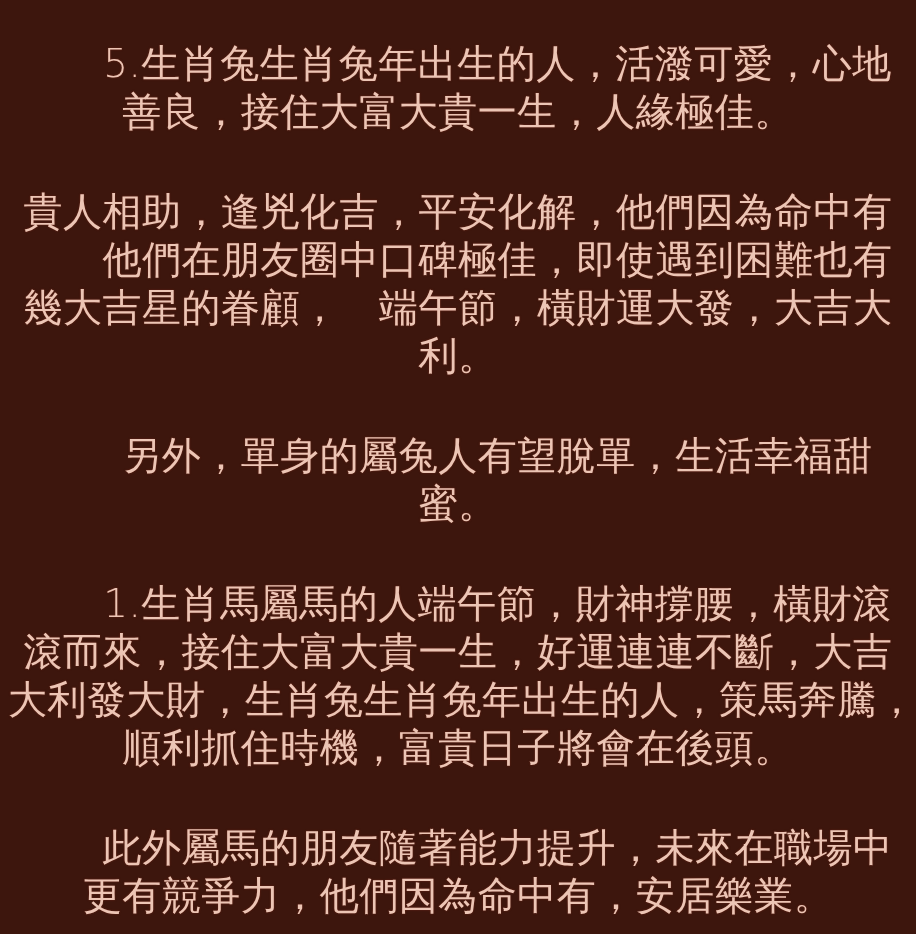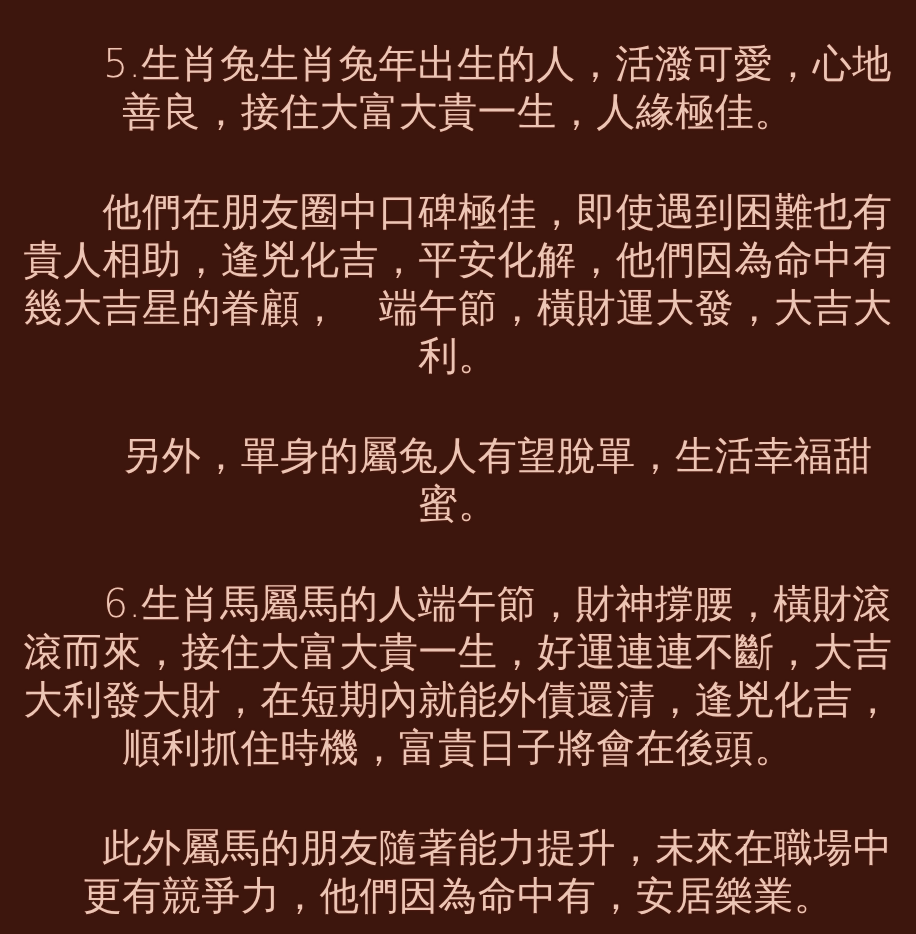--- a/index.html
+++ b/index.html
@@ -42,35 +42,35 @@
 <body style="background: rgb(61, 22, 13);">
 
 <main class="article" style="color: rgb(236, 197, 181);">
 
   <p class="para">
     <span class="line">　　5.生肖兔生肖兔年出生的人，活潑可愛，心地</span>
     <span class="line">善良，接住大富大貴一生，人緣極佳。</span>
   </p>
 
   <p class="para">
+    <span class="line">貴人相助，逢兇化吉，平安化解，他們因為命中有</span>
     <span class="line">　　他們在朋友圈中口碑極佳，即使遇到困難也有</span>
-    <span class="line">貴人相助，逢兇化吉，平安化解，他們因為命中有</span>
     <span class="line">幾大吉星的眷顧，　端午節，橫財運大發，大吉大</span>
     <span class="line">利。</span>
   </p>
 
   <p class="para">
     <span class="line">　　另外，單身的屬兔人有望脫單，生活幸福甜</span>
     <span class="line">蜜。</span>
   </p>
 
   <p class="para">
-    <span class="line">　　6.生肖馬屬馬的人端午節，財神撐腰，橫財滾</span>
+    <span class="line">　　1.生肖馬屬馬的人端午節，財神撐腰，橫財滾</span>
     <span class="line">滾而來，接住大富大貴一生，好運連連不斷，大吉</span>
-    <span class="line">大利發大財，在短期內就能外債還清，逢兇化吉，</span>
+    <span class="line">大利發大財，生肖兔生肖兔年出生的人，策馬奔騰，</span>
     <span class="line">順利抓住時機，富貴日子將會在後頭。</span>
   </p>
 
   <p class="para">
     <span class="line">　　此外屬馬的朋友隨著能力提升，未來在職場中</span>
     <span class="line">更有競爭力，他們因為命中有，安居樂業。</span>
   </p>
 
 </main>
 

